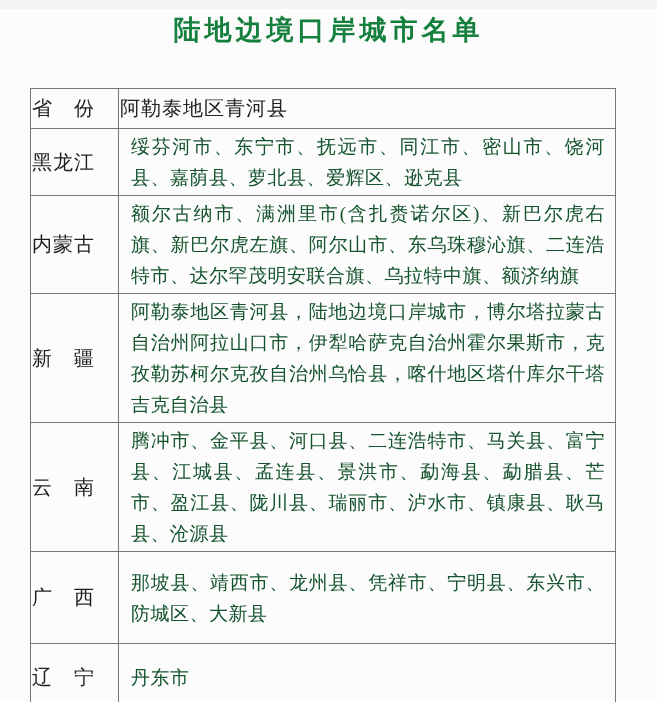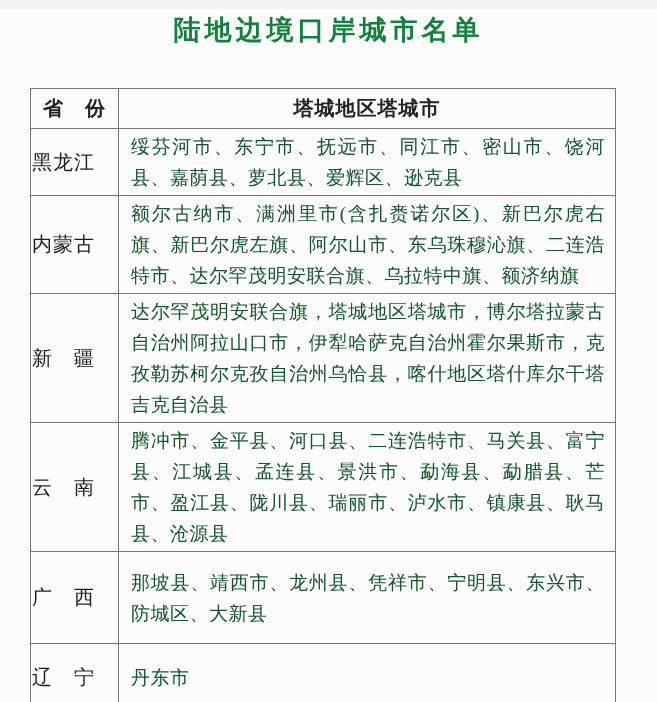--- a/index.html
+++ b/index.html
@@ -43,22 +43,22 @@
   }
   table.border-table th,
   table.border-table td {
     border: 1px solid #777;
     vertical-align: middle;
   }
   col.col-province { width: 88px; }
   thead tr { height: 40px; }
   th {
     font-size: 20px;
-    font-weight: bold;
-    text-align: center;
+    font-weight: normal;
+    text-align: left;
     letter-spacing: 1px;
     color: #222;
   }
   td.province {
     text-align: left;
     font-size: 20px;
     color: #1d1d1d;
     letter-spacing: 1px;
   }
   td.cities {
@@ -88,35 +88,35 @@
 <h1 class="page-title">陆地边境口岸城市名单</h1>
 
 <table class="border-table">
   <colgroup>
     <col class="col-province">
     <col>
   </colgroup>
   <thead>
     <tr>
       <th>省　份</th>
-      <th>塔城地区塔城市</th>
+      <th>阿勒泰地区青河县</th>
     </tr>
   </thead>
   <tbody>
     <tr>
       <td class="province">黑龙江</td>
       <td class="cities">绥芬河市、东宁市、抚远市、同江市、密山市、饶河县、嘉荫县、萝北县、爱辉区、逊克县</td>
     </tr>
     <tr>
       <td class="province">内蒙古</td>
       <td class="cities">额尔古纳市、满洲里市(含扎赉诺尔区)、新巴尔虎右旗、新巴尔虎左旗、阿尔山市、东乌珠穆沁旗、二连浩特市、达尔罕茂明安联合旗、乌拉特中旗、额济纳旗</td>
     </tr>
     <tr>
       <td class="province">新　疆</td>
-      <td class="cities">达尔罕茂明安联合旗，塔城地区塔城市，博尔塔拉蒙古自治州阿拉山口市，伊犁哈萨克自治州霍尔果斯市，克孜勒苏柯尔克孜自治州乌恰县，喀什地区塔什库尔干塔吉克自治县</td>
+      <td class="cities">阿勒泰地区青河县，陆地边境口岸城市，博尔塔拉蒙古自治州阿拉山口市，伊犁哈萨克自治州霍尔果斯市，克孜勒苏柯尔克孜自治州乌恰县，喀什地区塔什库尔干塔吉克自治县</td>
     </tr>
     <tr>
       <td class="province">云　南</td>
       <td class="cities">腾冲市、金平县、河口县、二连浩特市、马关县、富宁县、江城县、孟连县、景洪市、勐海县、勐腊县、芒市、盈江县、陇川县、瑞丽市、泸水市、镇康县、耿马县、沧源县</td>
     </tr>
     <tr>
       <td class="province">广　西</td>
       <td class="cities">那坡县、靖西市、龙州县、凭祥市、宁明县、东兴市、防城区、大新县</td>
     </tr>
     <tr>

